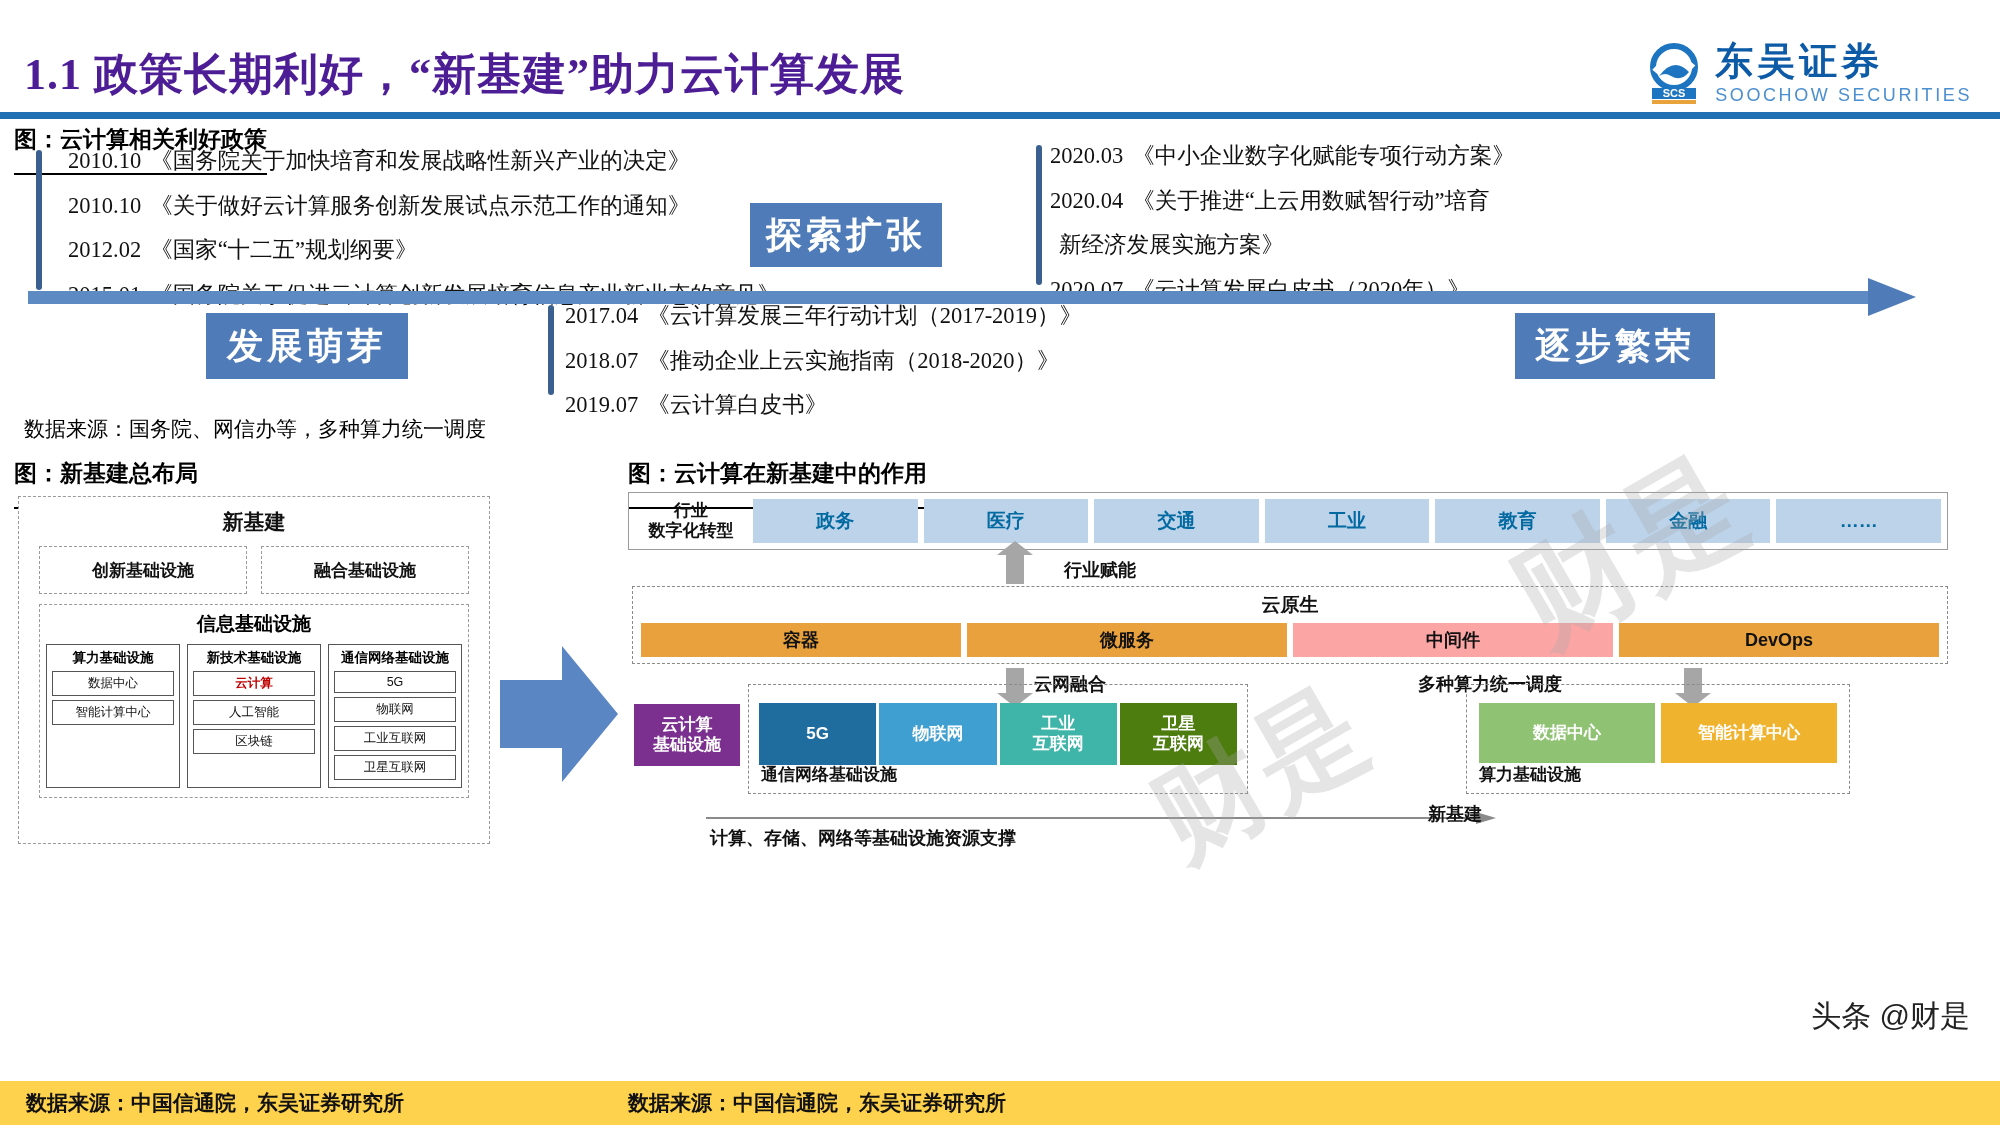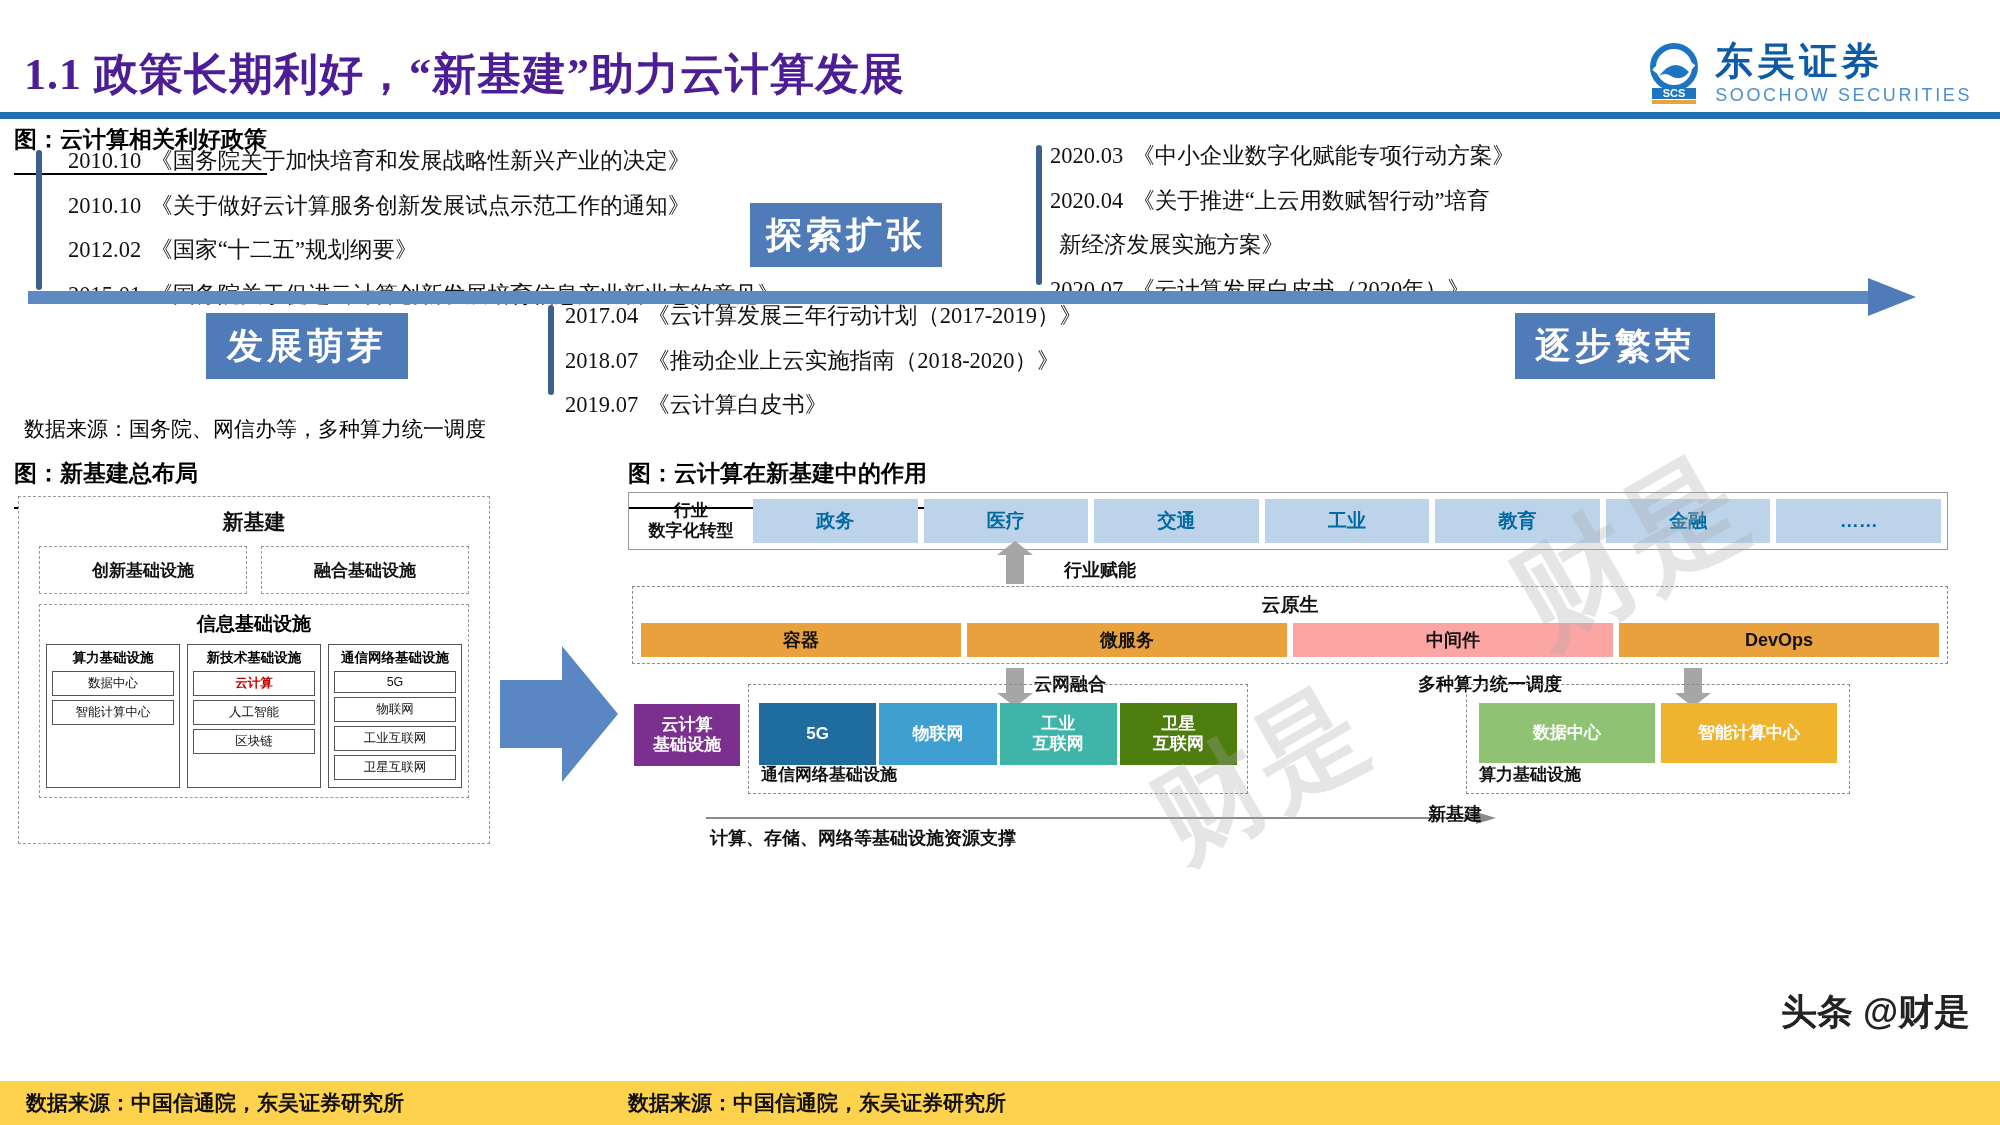--- a/index.html
+++ b/index.html
@@ -113,21 +113,21 @@
   .grp { position:absolute; border:1.4px dashed #8a8a8a; }
   .grp-lab { position:absolute; bottom:7px; left:12px; font-size:17px; font-weight:bold; color:#111;
              font-family:"Liberation Sans","DejaVu Sans",sans-serif; }
   .sq { display:flex; align-items:center; justify-content:center; text-align:center;
         font-size:17px; font-weight:bold; color:#fff; line-height:1.15;
         font-family:"Liberation Sans","DejaVu Sans",sans-serif; }
 
   .wm { position:absolute; color:rgba(170,170,170,.30); font-weight:bold; pointer-events:none;
         font-family:"Liberation Serif","DejaVu Serif",serif; }
   .toutiao { position:absolute; right:30px; bottom:88px; display:flex; align-items:center; gap:10px; }
-  .tt-red { font-size:36px; font-weight:bold; color:#222;
+  .tt-red { font-size:30px; font-weight:normal; color:#222;
             font-family:"Liberation Sans","DejaVu Sans",sans-serif;margin-top:22px; }
   .footbar { position:absolute; left:0; bottom:0; width:2000px; height:44px; background:#ffd24d; }
   .foot-src { position:absolute; bottom:8px; font-size:21px; font-weight:bold; color:#111; white-space:nowrap; }
 </style>
 </head>
 <body>
 
 <div class="header">
   <div class="title">1.1 政策长期利好，“新基建”助力云计算发展</div>
   <div class="title-rule"></div>

